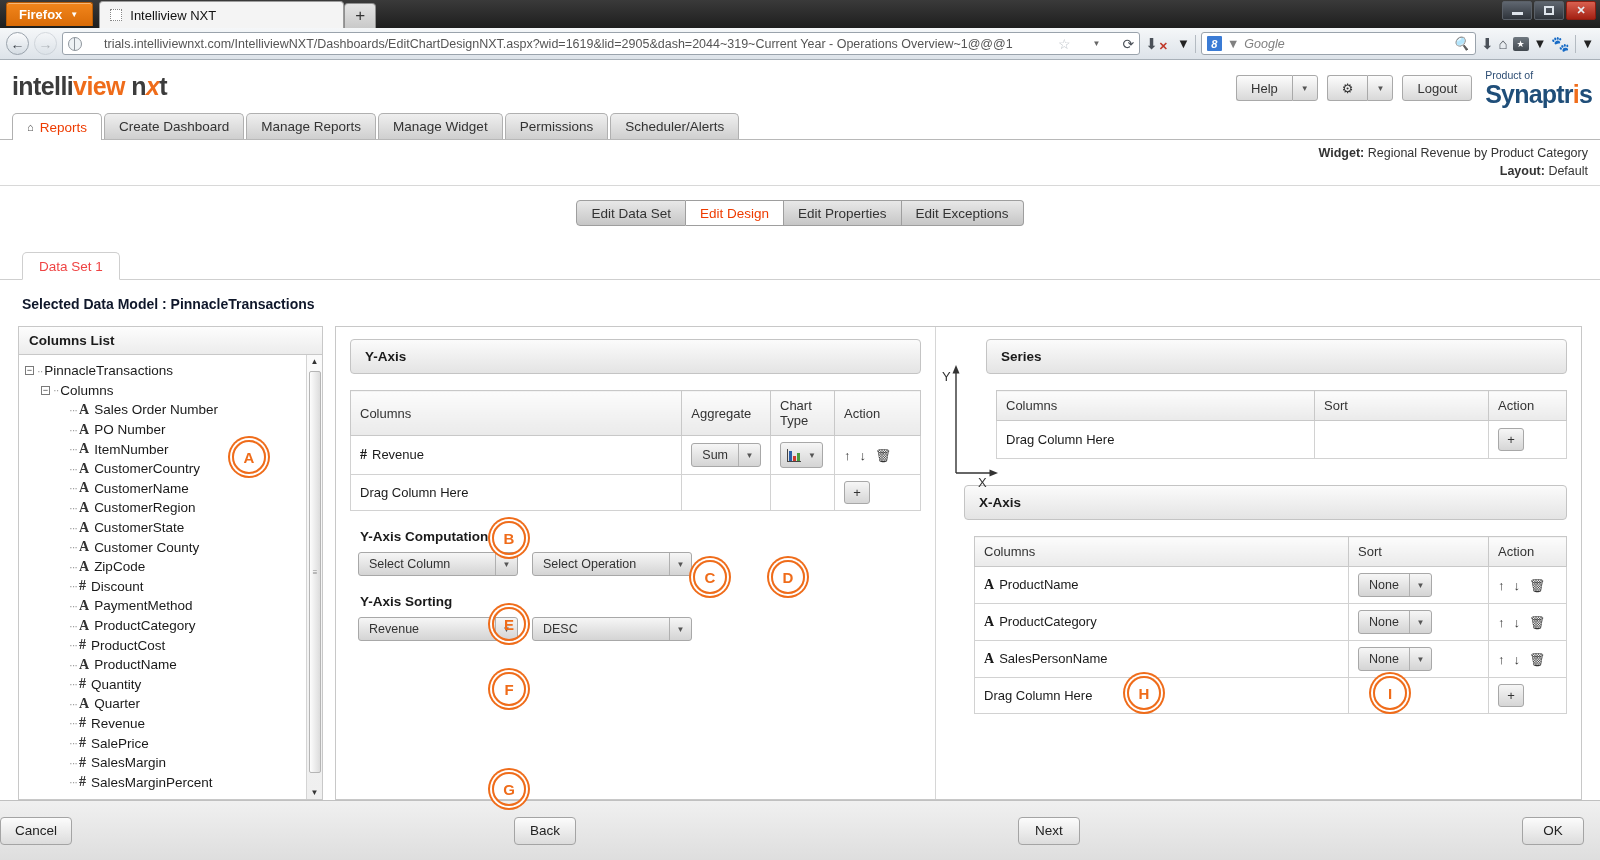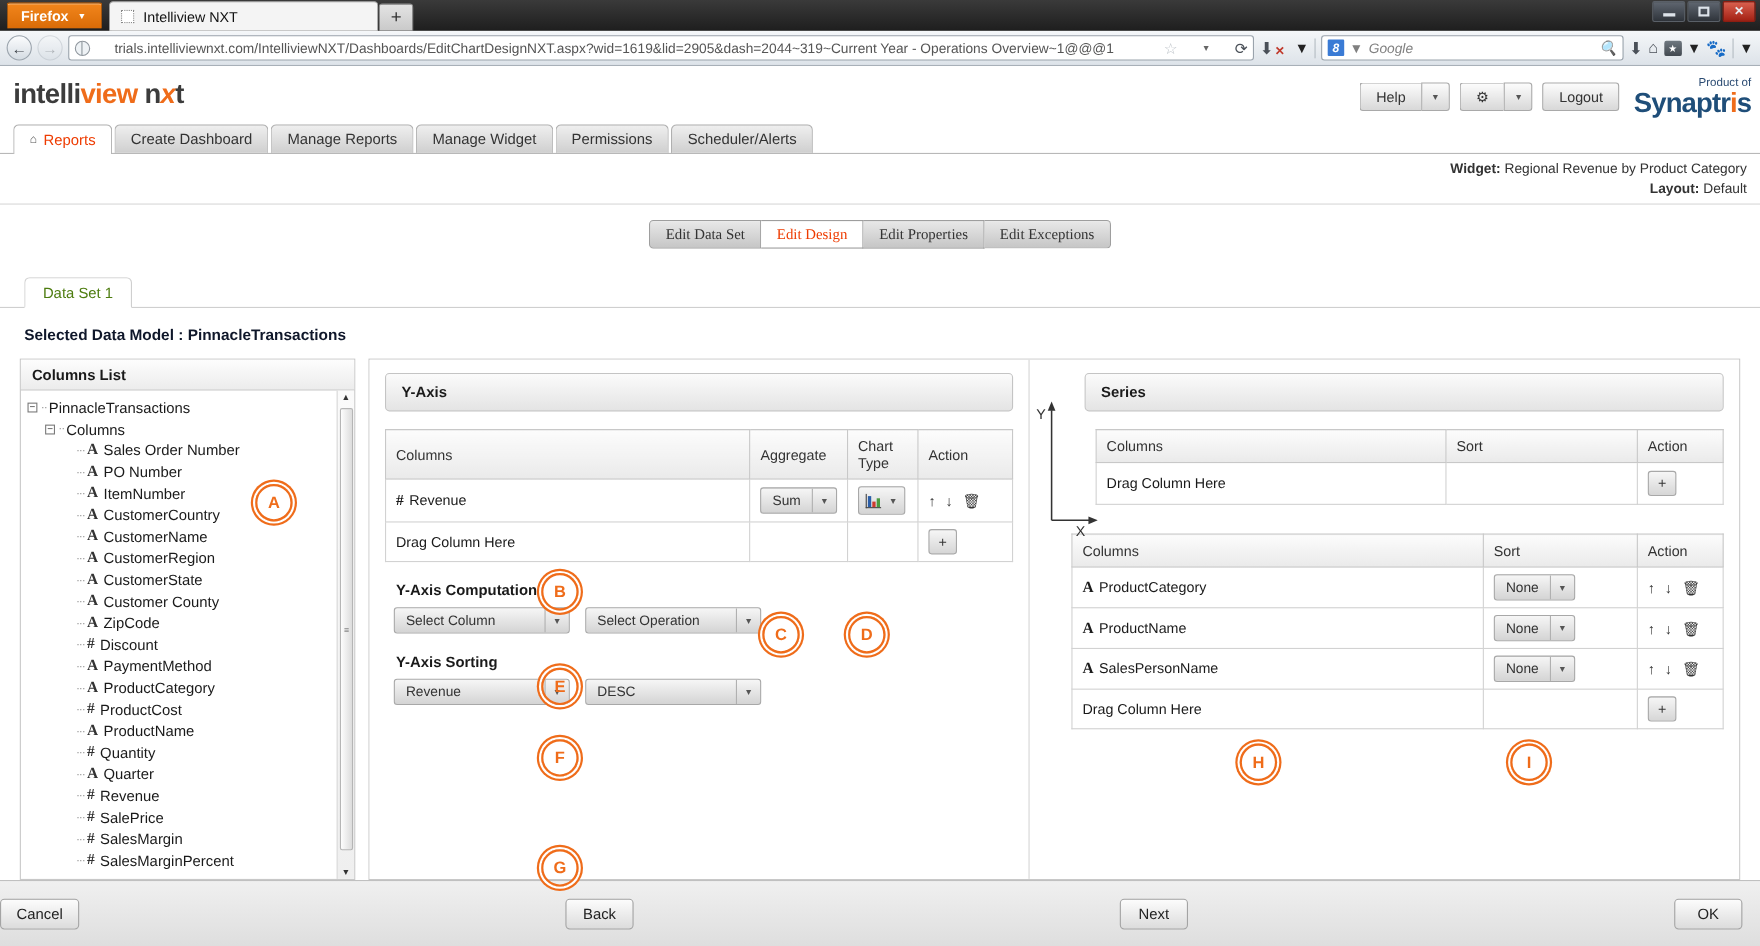--- a/index.html
+++ b/index.html
@@ -142,21 +142,21 @@
     height: 26px; padding: 0 14px;
     background: linear-gradient(#fcfcfc, #d8d8d8);
     border: 1px solid #a9a9a9; border-radius: 3px;
     font-size: 13px; color: #333;
     display: flex; align-items: center; justify-content: center;
   }
   .btngrp .btn-3d:first-child { border-radius: 3px 0 0 3px; border-right: none; }
   .btngrp .btn-3d:last-child { border-radius: 0 3px 3px 0; width: 26px; padding: 0; }
   .caret-dn { font-size: 8px; color: #555; }
   .synaptris {
-    text-align: right; line-height: 1; margin-left: 4px;
+    text-align: left; line-height: 1; margin-left: 4px;
   }
   .synaptris .small { font-size: 10.5px; color: #2c4c73; display: block; margin-bottom: 1px;}
   .synaptris .big {
     font-size: 25px; font-weight: bold; color: #1f4e79; letter-spacing: -.8px;
   }
   .synaptris .big .dot { color: #ef6c1a; }
 
   .tabs-main {
     display: flex; align-items: flex-end; gap: 2px;
     padding-left: 12px; height: 27px; flex: none;
@@ -186,38 +186,38 @@
 
   .subtabs {
     display: flex; justify-content: center; gap: 0px;
     margin-top: 14px; flex: none;
   }
   .subtab {
     height: 26px; padding: 0 14px;
     background: linear-gradient(#e8e8e8, #c6c6c6);
     border: 1px solid #9e9e9e;
     font-size: 13.5px; color: #333;
-    display: flex; align-items: center; font-family: Liberation Serif, serif;
+    display: flex; align-items: center;
   }
   .subtab + .subtab { border-left: none; }
   .subtab:first-child { border-radius: 4px 0 0 4px; }
   .subtab:last-child { border-radius: 0 4px 4px 0; }
   .subtab.active { background: #fff; color: #ee3b00; }
 
   .dataset-tabs {
     margin-top: 26px; padding-left: 22px;
     border-bottom: 1px solid #cfcfcf; height: 28px;
     display: flex; align-items: flex-end; flex: none;
   }
   .ds-tab {
     height: 28px; padding: 0 16px;
     background: #fff;
     border: 1px solid #cfcfcf; border-bottom: 1px solid #fff;
     border-radius: 5px 5px 0 0;
-    color: #4d7c0f; font-size: 13.5px;
+    color: #ef4444; font-size: 13.5px;
     display: flex; align-items: center;
     position: relative; top: 1px; margin-top: 36px;
   }
   .model-line {
     padding: 16px 0 0 22px; font-size: 14px; font-weight: bold; color: #0f172a;
     flex: none;
   }
 
   
   .content {
@@ -738,45 +738,46 @@
                   <td></td>
                   <td>
                     <span class="plus-btn">+</span>
                   </td>
                 </tr>
               </tbody>
             </table>
           </div>
 
           <div style="margin-top:26px">
+            <div class="section-bar">X-Axis</div>
             <table class="grid" style="width:calc(100% - 10px); margin-left:10px;">
               <thead>
                 <tr>
                   <th>Columns</th>
                   <th style="width:140px">Sort</th>
                   <th style="width:78px">Action</th>
                 </tr>
               </thead>
               <tbody id="x-axis-rows">
                   <tr>
-                    <td><span class="cell-icon">A</span><span>ProductCategory</span></td>
+                    <td><span class="cell-icon">A</span><span>ProductName</span></td>
                     <td><span class="selectbox">
                         <span class="sv">None</span>
                         <span class="sbtn">▼</span>
                       </span></td>
                     <td>
                       <span class="act-icons">
                         <span>↑</span>
                         <span>↓</span>
                         <span>🗑</span>
                       </span>
                     </td>
                   </tr>
                   <tr>
-                    <td><span class="cell-icon">A</span><span>ProductName</span></td>
+                    <td><span class="cell-icon">A</span><span>ProductCategory</span></td>
                     <td><span class="selectbox">
                         <span class="sv">None</span>
                         <span class="sbtn">▼</span>
                       </span></td>
                     <td>
                       <span class="act-icons">
                         <span>↑</span>
                         <span>↓</span>
                         <span>🗑</span>
                       </span>

